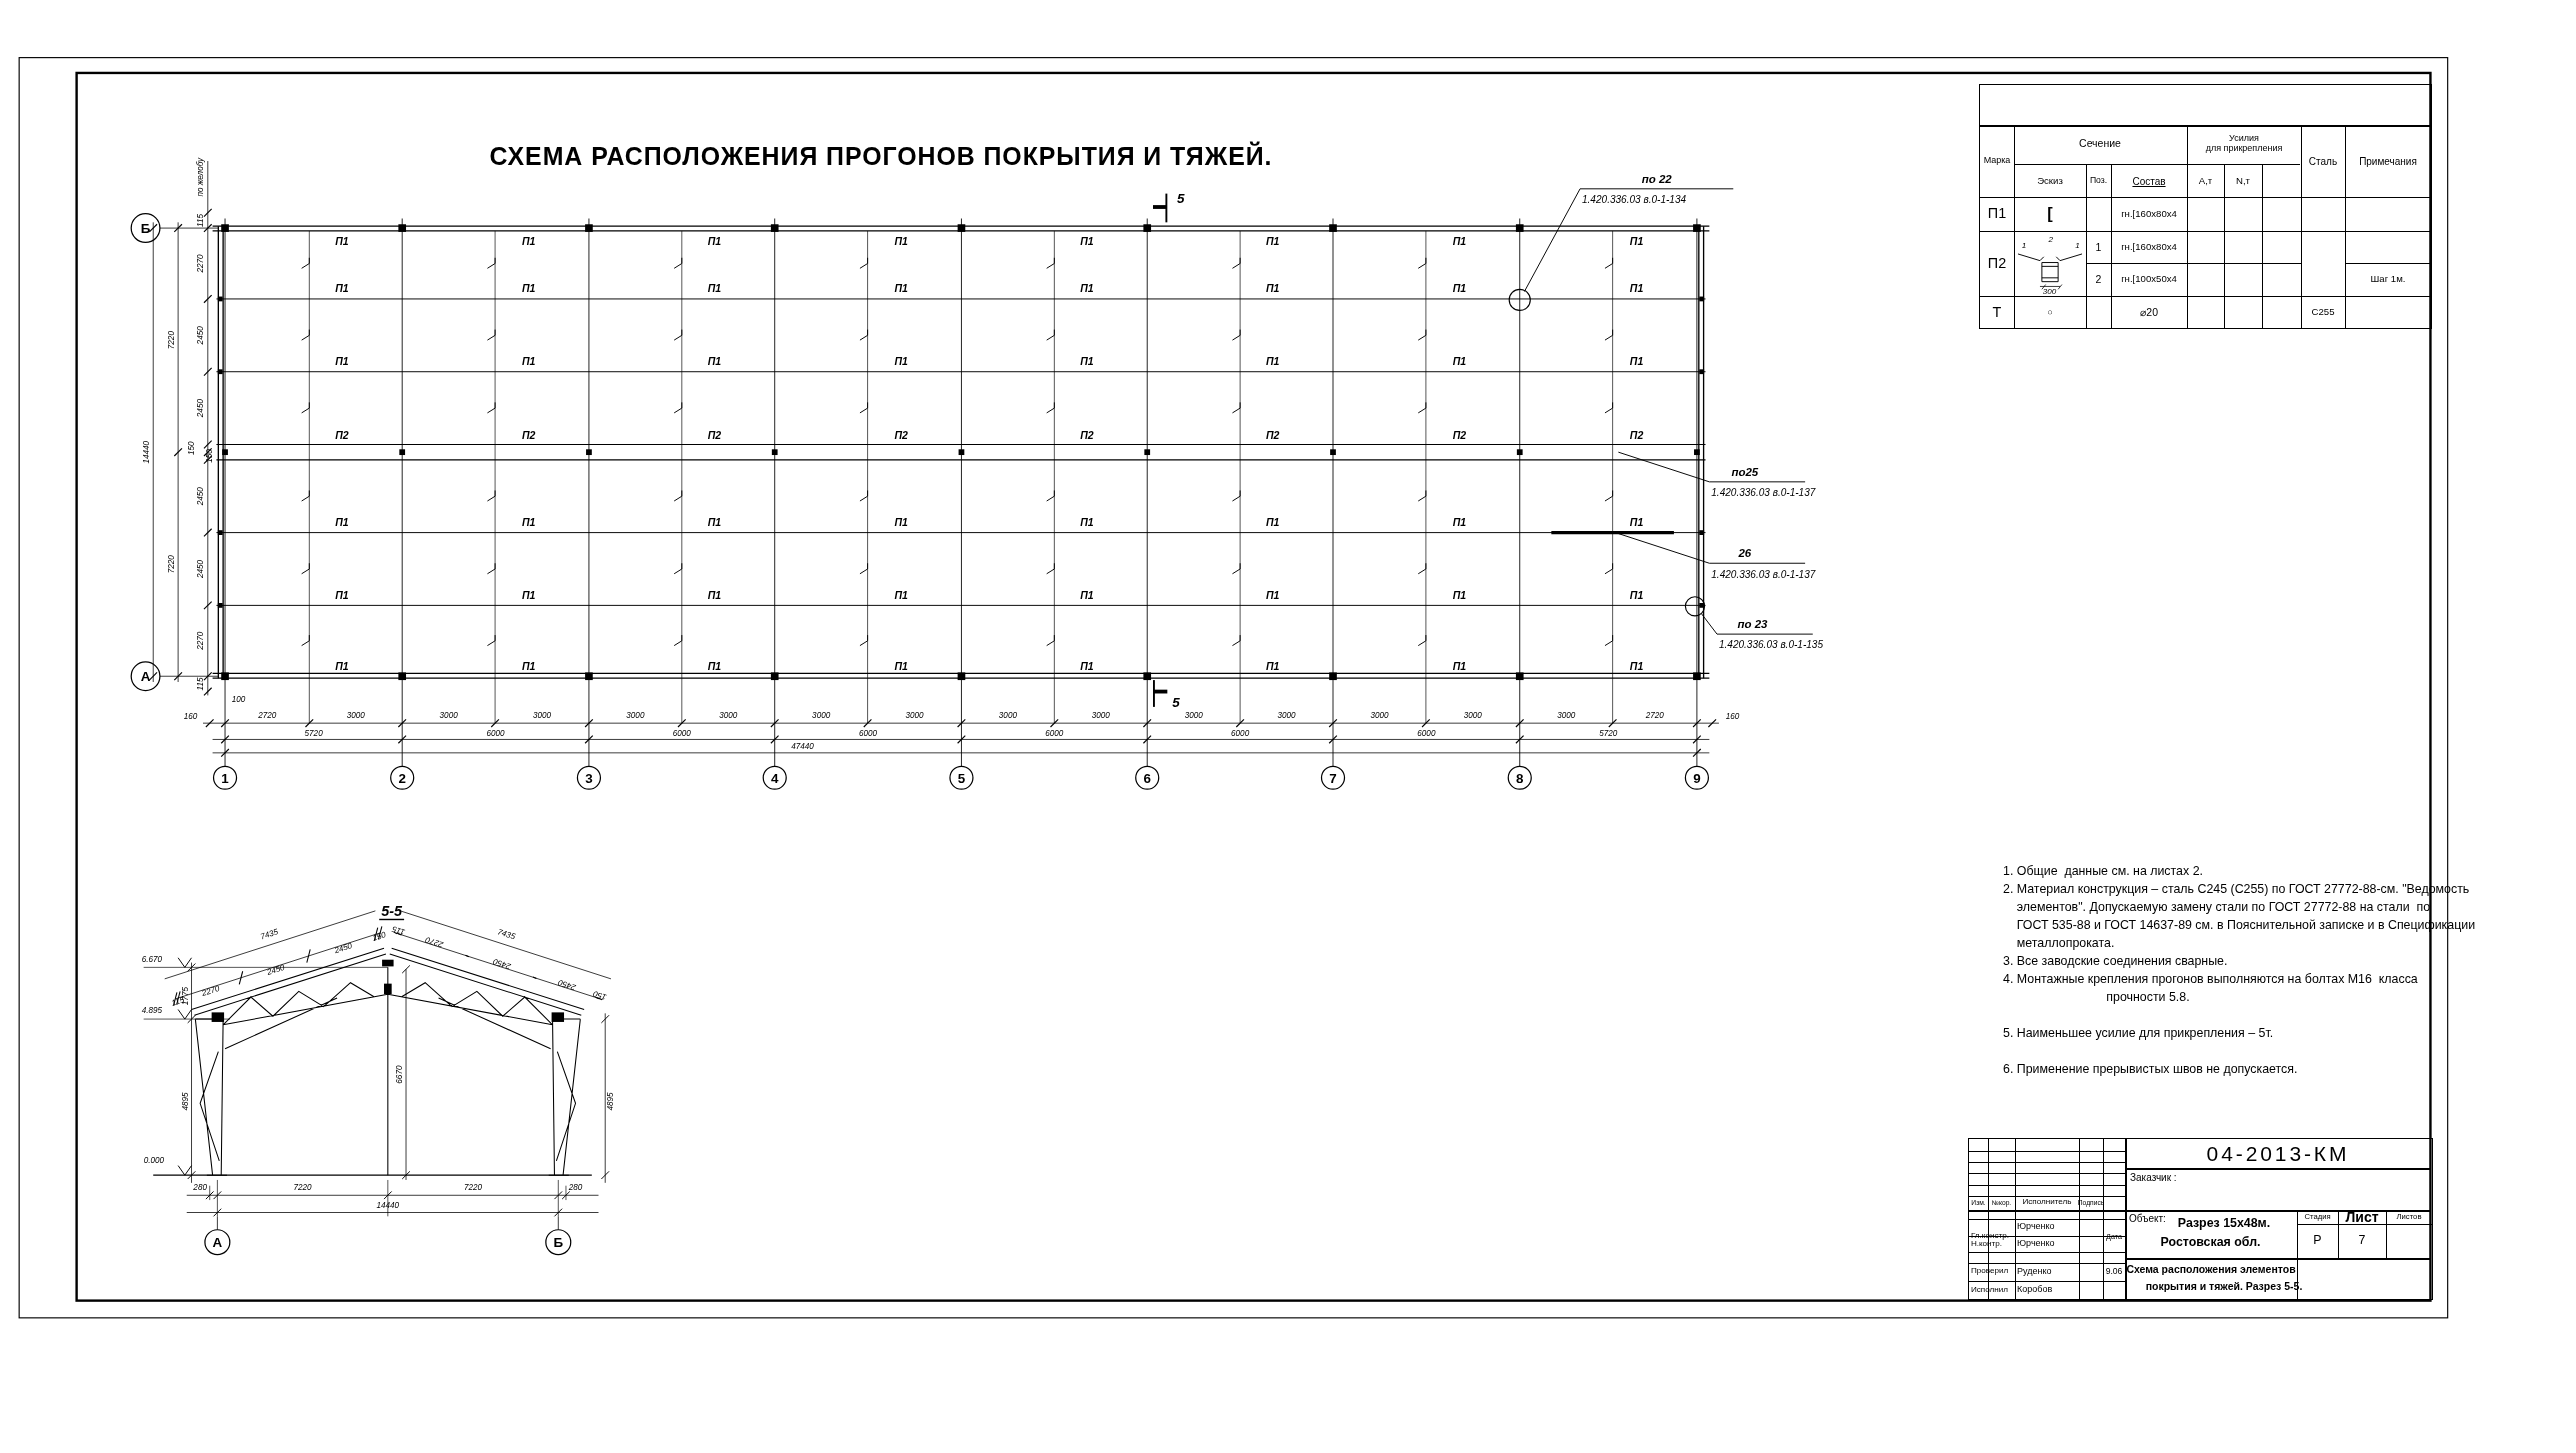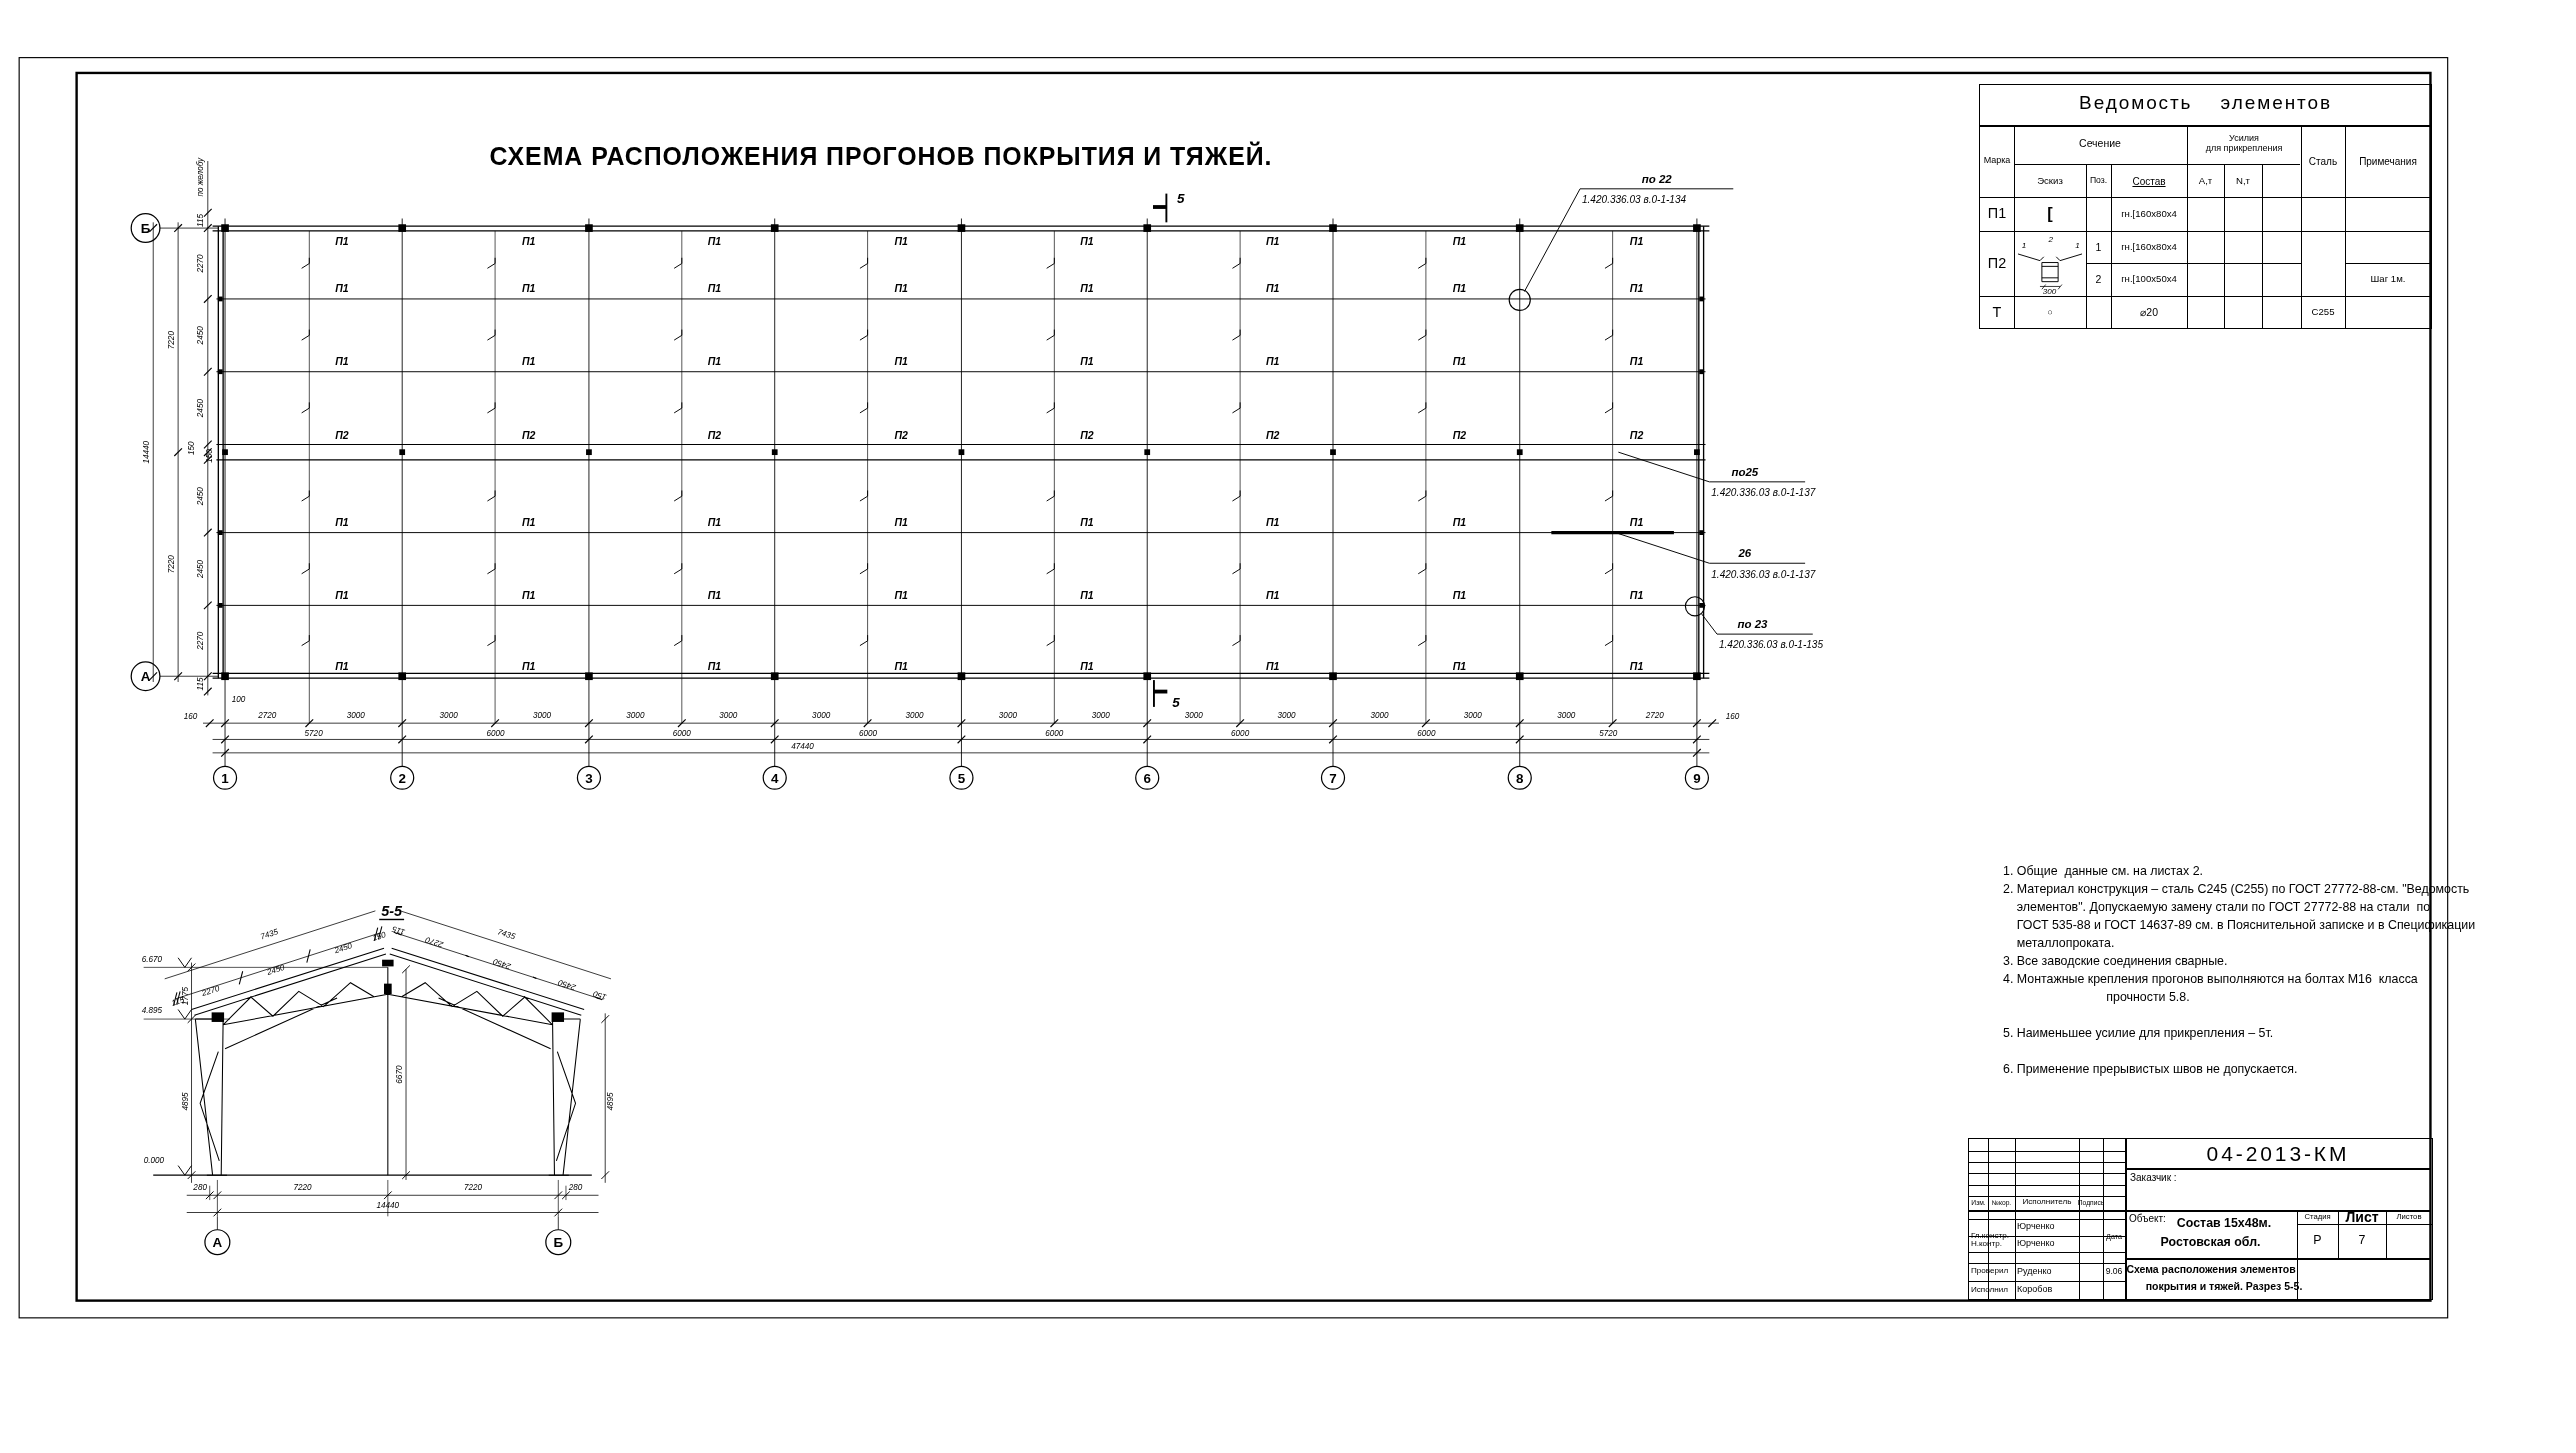--- a/index.html
+++ b/index.html
@@ -507,21 +507,20 @@
           <text x="627.186226911964" y="1036.7558720946622" class="sm" text-anchor="middle" transform="rotate(-162.12912642152037 627.186226911964 1036.7558720946622)">150</text>
           <text x="592.8627568379895" y="1025.6889588465117" class="sm" text-anchor="middle" transform="rotate(-162.12912642152037 592.8627568379895 1025.6889588465117)">2450</text>
           <text x="524.9353862932686" y="1003.7871431101297" class="sm" text-anchor="middle" transform="rotate(-162.12912642152037 524.9353862932686 1003.7871431101297)">2450</text>
           <text x="454.41756517692704" y="981.0500886380383" class="sm" text-anchor="middle" transform="rotate(-162.12912642152037 454.41756517692704 981.0500886380383)">2270</text>
           <text x="416.9999458090723" y="968.9855291222347" class="sm" text-anchor="middle" transform="rotate(-162.12912642152037 416.9999458090723 968.9855291222347)">115</text>
         </g>
     </g>
   </svg>
 
   <div id="tbl" class="abs" style="left:1979px;top:84px;width:451px;height:243px;border:1.9px solid #000;">
-    <div class="cell" style="left:0;top:1.9px;width:451px;height:34px;font-size:19px;letter-spacing:1.9px;word-spacing:21px;">Ведомость элементов</div>
 
     <div class="hl" style="left:0;top:40px;width:451px;height:1.9px;"></div>
     <div class="hl" style="left:34px;top:79px;width:286px;height:1px;"></div>
     <div class="hl" style="left:0;top:112px;width:451px;height:1px;"></div>
     <div class="hl" style="left:0;top:146px;width:451px;height:1px;"></div>
     <div class="hl" style="left:106px;top:178px;width:215px;height:1px;"></div>
     <div class="hl" style="left:365px;top:178px;width:86px;height:1px;"></div>
     <div class="hl" style="left:0;top:211px;width:451px;height:1px;"></div>
 
     <div class="vl" style="left:34px;top:40px;width:1px;height:203px;"></div>
@@ -629,21 +628,21 @@
     <div class="cell left" style="left:48px;top:97px;width:62px;height:16.3px;font-size:9px;">Юрченко</div>
     <div class="cell left" style="left:1.9px;top:124px;width:44px;height:17px;font-size:8.1px;">Проверил</div>
     <div class="cell left" style="left:48px;top:124px;width:62px;height:17px;font-size:9px;">Руденко</div>
     <div class="cell" style="left:134px;top:124px;width:22px;height:17px;font-size:8.6px;">9.06</div>
     <div class="cell left" style="left:1.9px;top:142px;width:44px;height:18px;font-size:8.1px;">Исполнил</div>
     <div class="cell left" style="left:48px;top:142px;width:62px;height:18px;font-size:9px;">Коробов</div>
 
     <div class="cell" style="left:156px;top:0;width:306px;height:29px;font-size:21px;letter-spacing:2.9px;">04-2013-КМ</div>
     <div class="cell left" style="left:161px;top:32px;width:144px;height:13.4px;font-size:10px;">Заказчик :</div>
     <div class="cell left" style="left:160px;top:73px;width:57px;height:12.4px;font-size:10px;">Объект:</div>
-    <div class="cell bold" style="left:182px;top:75px;width:146px;height:19px;font-size:12.4px;">Состав 15х48м.</div>
+    <div class="cell bold" style="left:182px;top:75px;width:146px;height:19px;font-size:12.4px;">Разрез 15х48м.</div>
     <div class="cell bold" style="left:156px;top:94px;width:171px;height:19px;font-size:12.4px;">Ростовская обл.</div>
     <div class="cell" style="left:328px;top:71px;width:41px;height:14.4px;font-size:7.7px;">Стадия</div>
     <div class="cell" style="left:369px;top:71px;width:48px;height:14.4px;font-size:14px;font-weight:bold;">Лист</div>
     <div class="cell" style="left:417px;top:71px;width:46px;height:14.4px;font-size:7.7px;">Листов</div>
     <div class="cell" style="left:328px;top:85px;width:41px;height:34px;font-size:12.4px;">Р</div>
     <div class="cell" style="left:369px;top:85px;width:48px;height:34px;font-size:12.4px;">7</div>
     <div class="cell" style="left:417px;top:85px;width:46px;height:34px;font-size:12.4px;"></div>
     <div class="cell bold" style="left:156px;top:122px;width:172px;height:18px;font-size:10.5px;">Схема расположения элементов</div>
     <div class="cell bold" style="left:156px;top:139px;width:172px;height:18px;font-size:10.5px;margin-left:13px;">покрытия и тяжей. Разрез 5-5.</div>
   </div>

